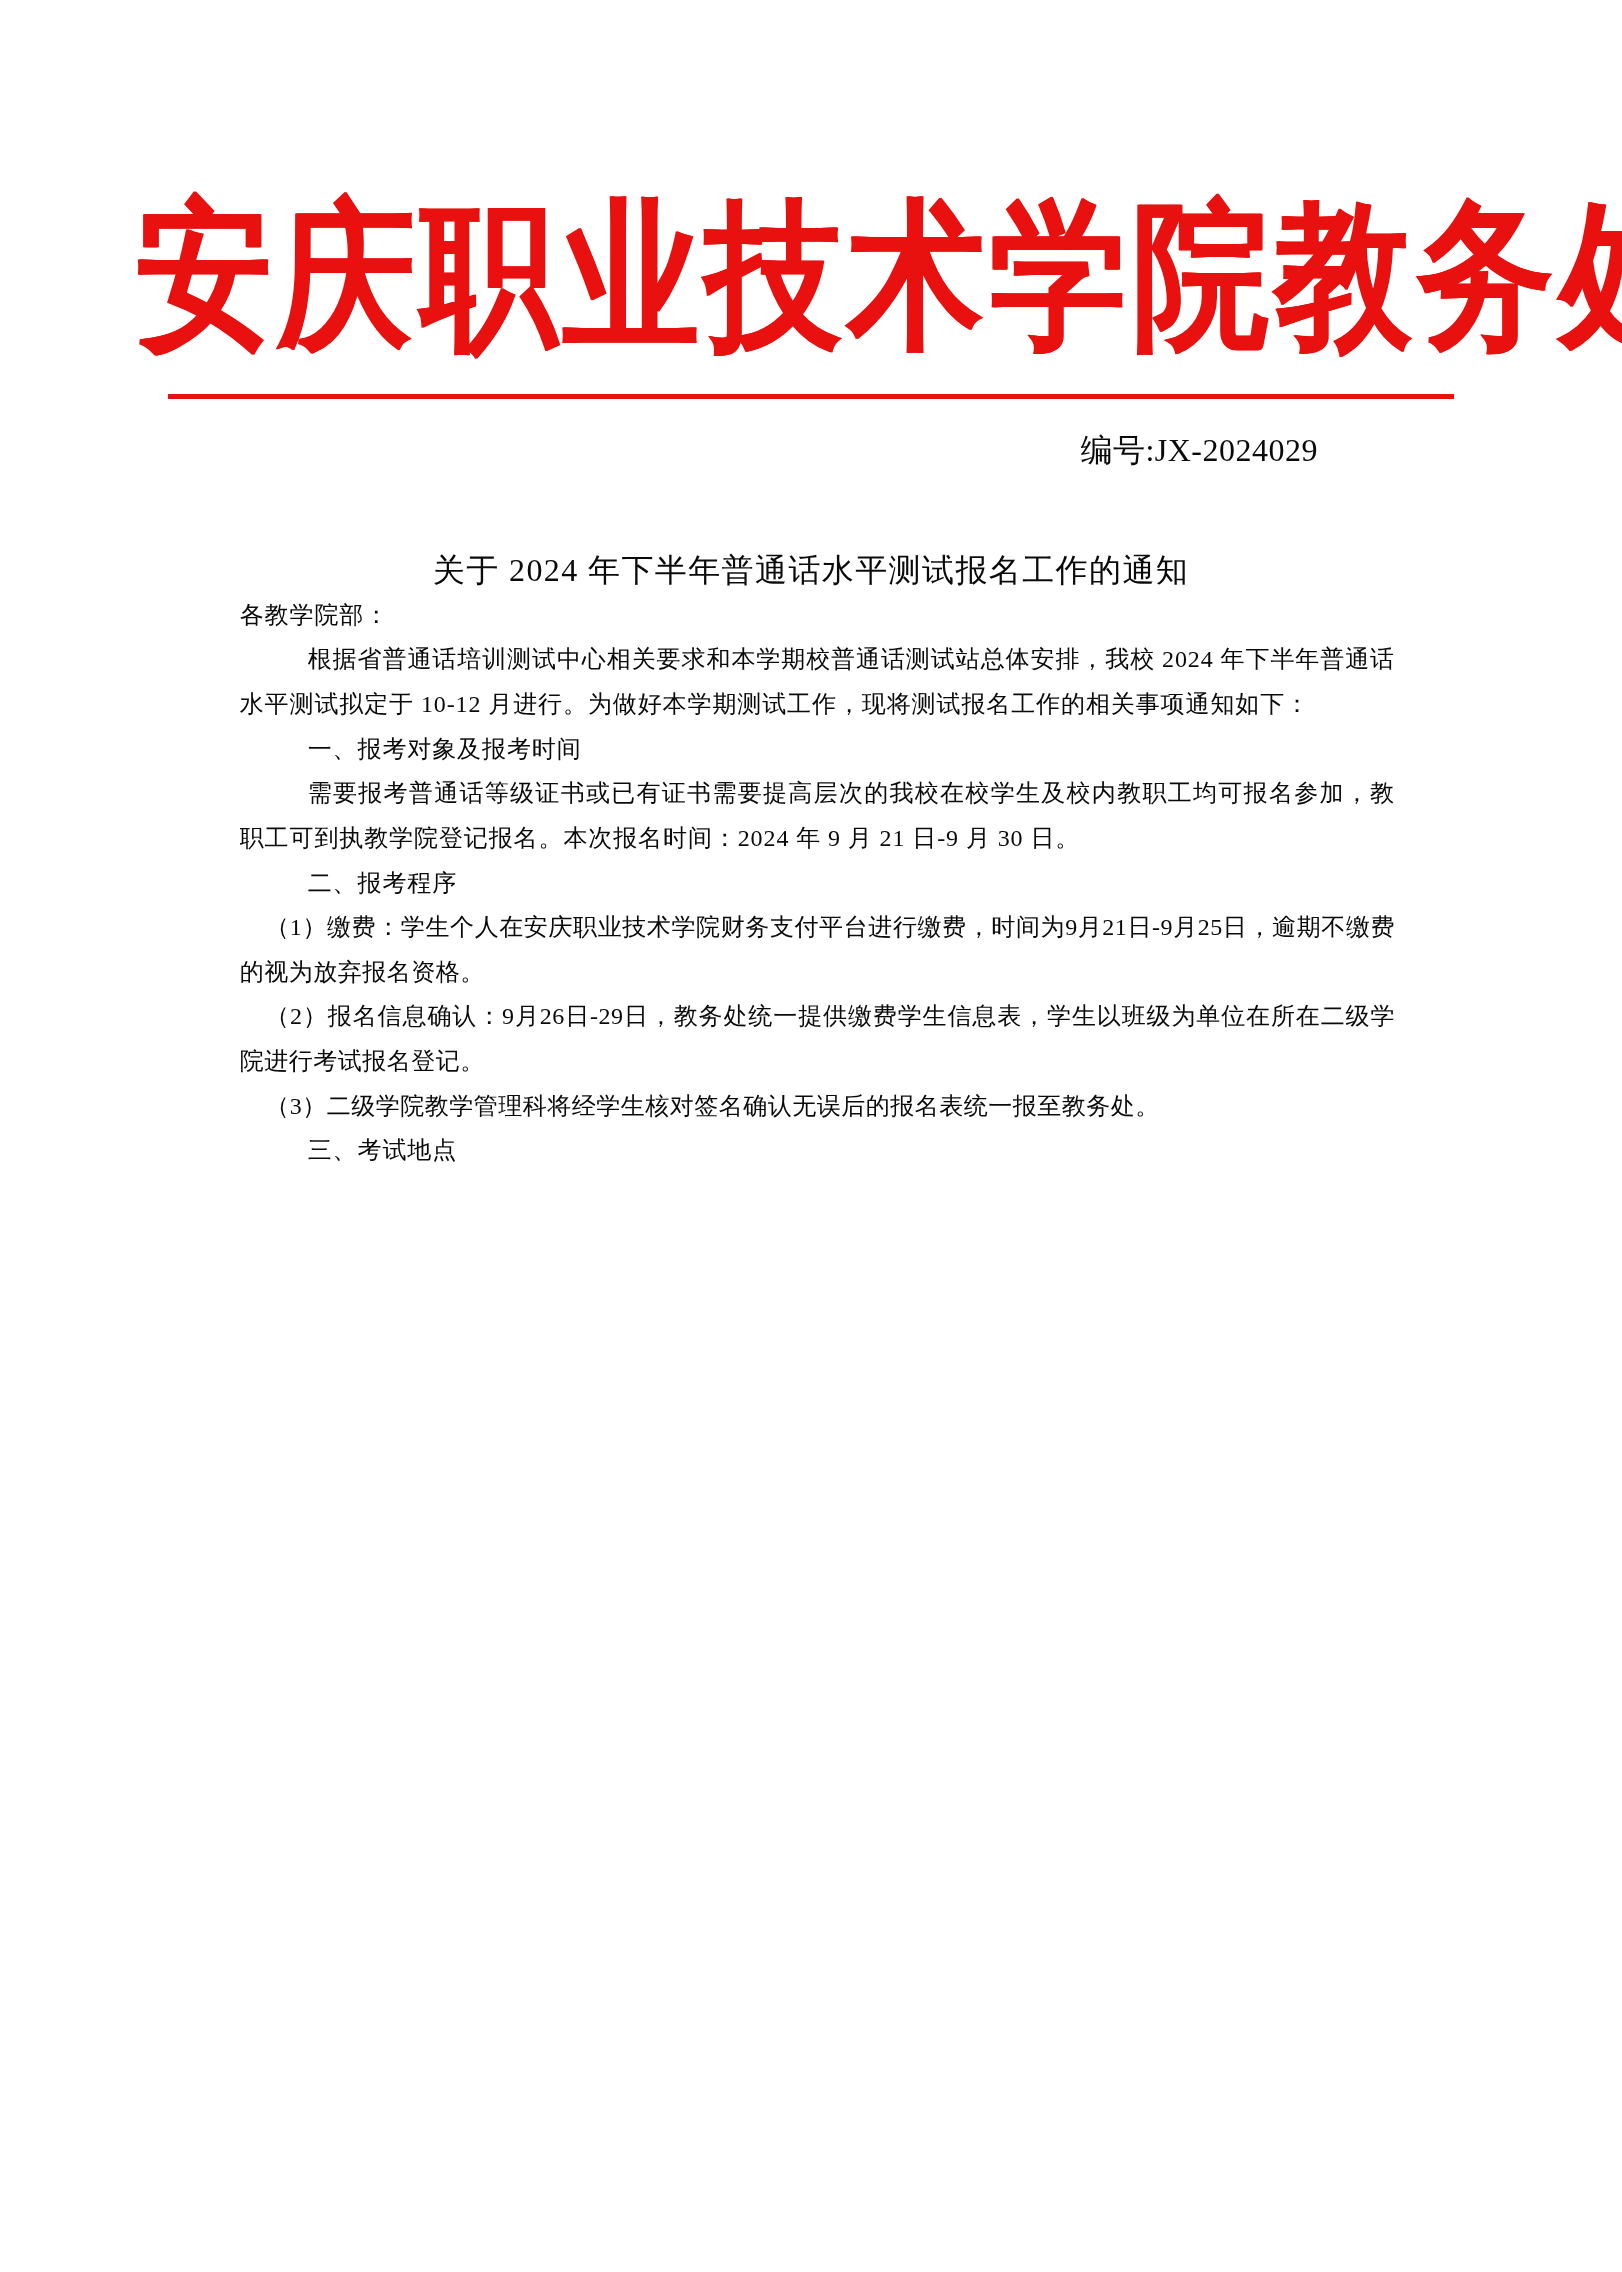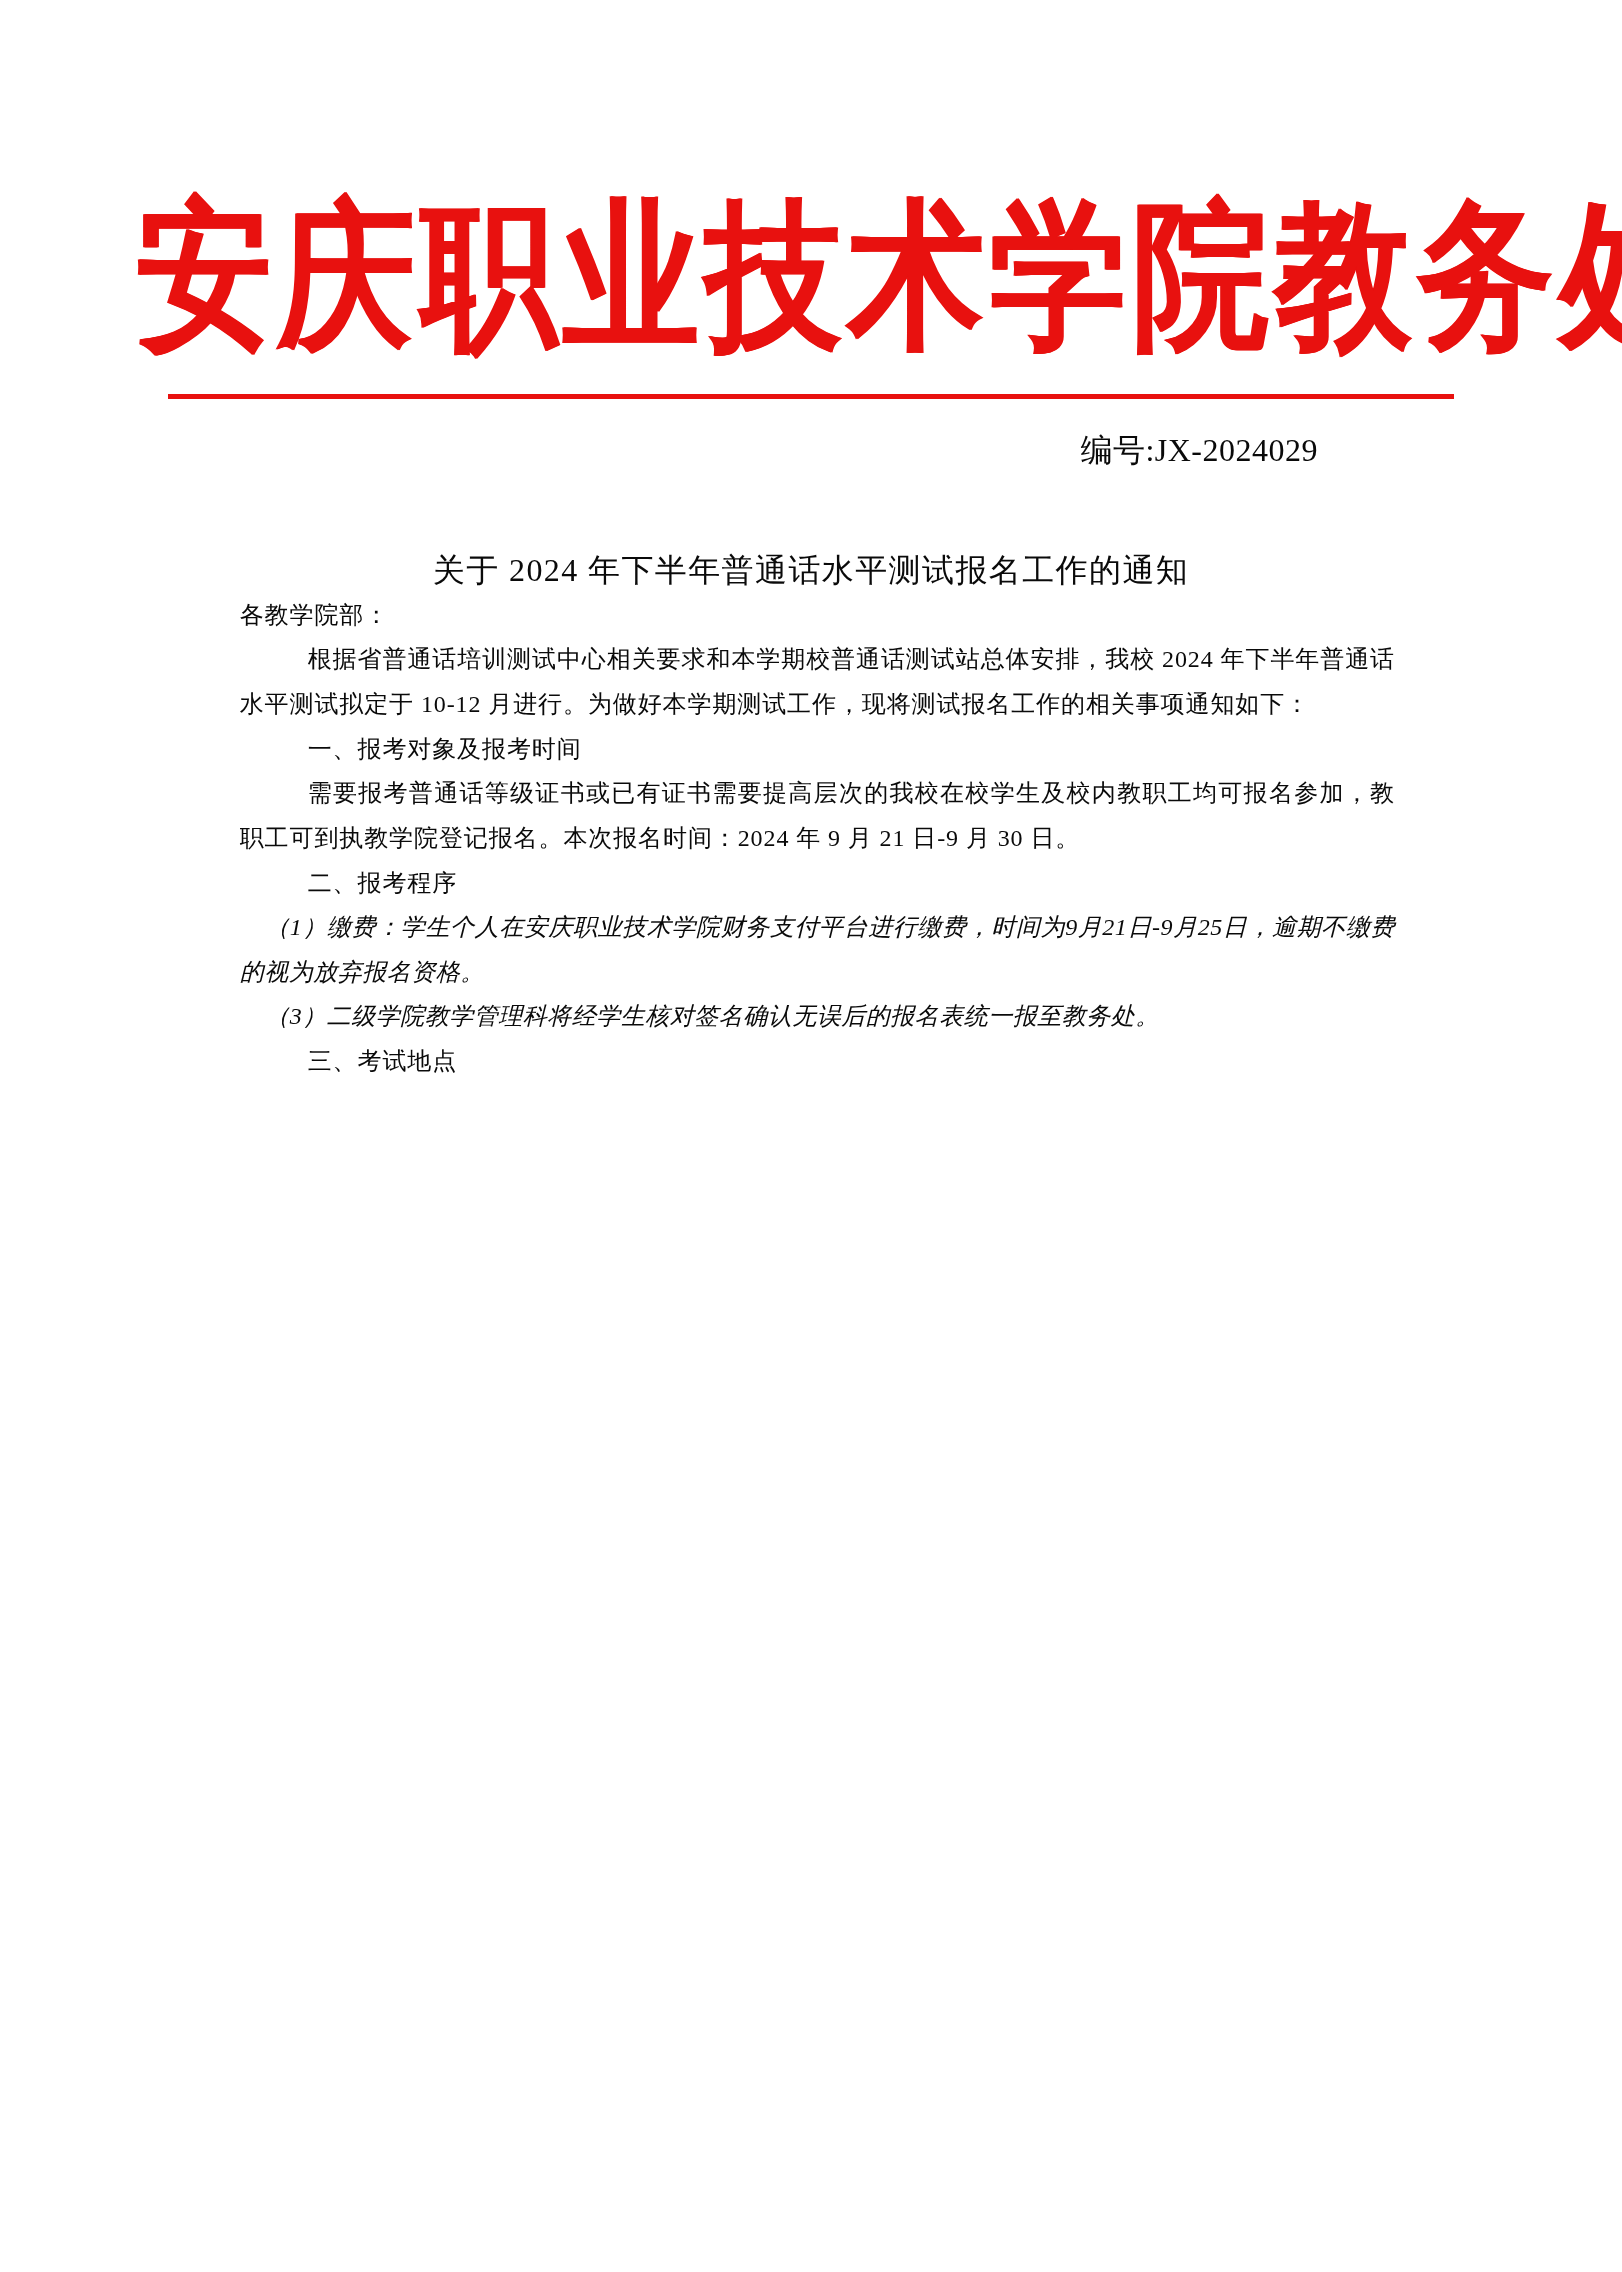--- a/index.html
+++ b/index.html
@@ -91,21 +91,21 @@
   p.para {
     margin: 0;
     font-size: 24px;
     line-height: 1.86;
     letter-spacing: 0.9px;
     text-align: justify;
     text-justify: inter-ideograph;
   }
   p.indent2 { text-indent: 68px; }
   p.indent1 { text-indent: 25.5px; }
-  p.tight { letter-spacing: 0.5px; font-style: italic; }
+  p.tight { letter-spacing: 0.5px; }
 </style>
 </head>
 <body>
 
 <div class="page">
 
   <div class="letterhead">
     <div class="letterhead-title">安庆职业技术学院教务处</div>
     <div class="letterhead-rule"></div>
   </div>
@@ -123,20 +123,21 @@
     <p class="para indent2">根据省普通话培训测试中心相关要求和本学期校普通话测试站总体安排，我校 2024 年下半年普通话水平测试拟定于 10-12 月进行。为做好本学期测试工作，现将测试报名工作的相关事项通知如下：</p>
 
     <p class="para indent2">一、报考对象及报考时间</p>
 
     <p class="para indent2">需要报考普通话等级证书或已有证书需要提高层次的我校在校学生及校内教职工均可报名参加，教职工可到执教学院登记报名。本次报名时间：2024 年 9 月 21 日-9 月 30 日。</p>
 
     <p class="para indent2">二、报考程序</p>
 
     <p class="para indent1 tight">（1）缴费：学生个人在安庆职业技术学院财务支付平台进行缴费，时间为9月21日-9月25日，逾期不缴费的视为放弃报名资格。</p>
 
+    <p class="para indent1 tight">（2）报名信息确认：9月26日-29日，教务处统一提供缴费学生信息表，学生以班级为单位在所在二级学院进行考试报名登记。</p>
 
     <p class="para indent1 tight">（3）二级学院教学管理科将经学生核对签名确认无误后的报名表统一报至教务处。</p>
 
     <p class="para indent2">三、考试地点</p>
 
   </div>
 </div>
 
 
 </body></html>

